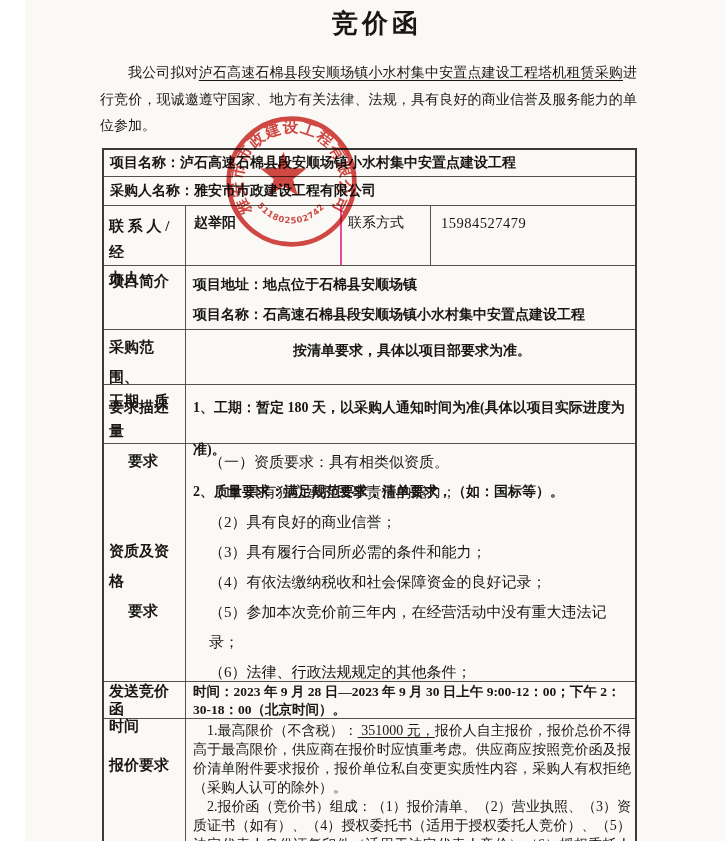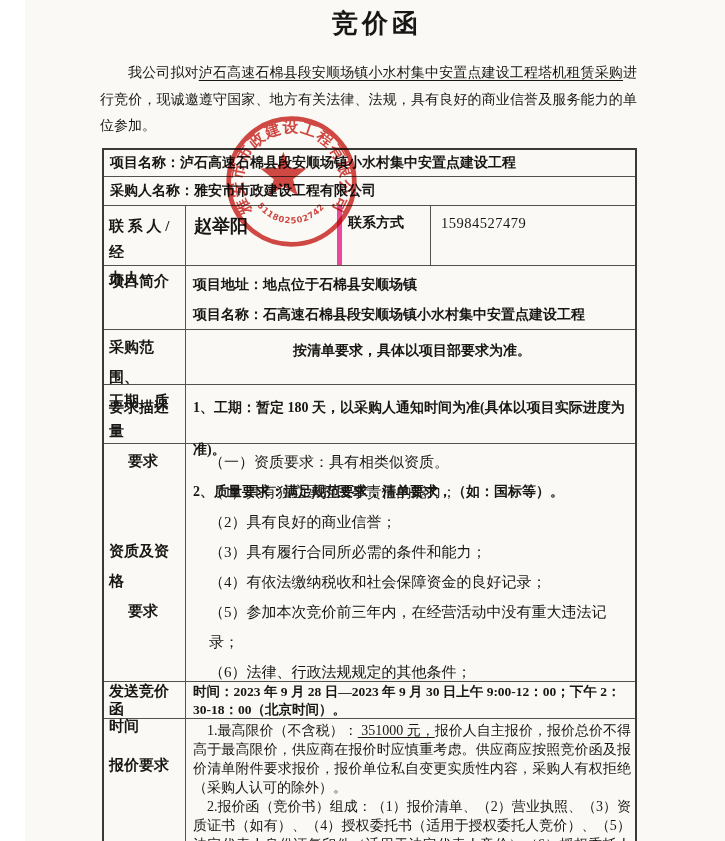--- a/index.html
+++ b/index.html
@@ -31,22 +31,22 @@
   .lbl{
     width:82px;border-right:1px solid #55524c;
     padding:0 2px 0 5px;font-weight:bold;font-size:15px;line-height:30px;
   }
   .cnt{flex:1;padding:0 4px 0 7px;font-size:14px;}
   .b{font-weight:bold;}
   .full{flex:1;padding:0 4px 0 6px;line-height:24px;font-size:14px;font-weight:bold;}
   .r1 .full{line-height:25px;}
   .r2 .full{line-height:28px;}
   
-  .c-name{width:156px;border-right:5px solid #ec4899;padding:8px 4px 0 8px;font-size:18px;font-weight:bold;}
-  .c-mlabel{width:89px;border-right:1px solid #55524c;padding:8px 2px 0 6px;font-size:14px;font-weight:bold;}
+  .c-name{width:156px;border-right:2px solid #ec4899;padding:8px 4px 0 8px;font-size:14px;font-weight:bold;}
+  .c-mlabel{width:89px;border-right:1px solid #55524c;padding:8px 2px 0 6px;font-size:14px;font-weight:normal;}
   .c-phone{flex:1;padding:9px 4px 0 10px;font-size:14.5px;letter-spacing:.5px;}
   .lbl.two{padding-top:7px;line-height:26px;}
   
   .r4 .cnt{padding-top:4px;line-height:30px;font-weight:bold;}
   
   .r5 .lbl{padding-top:2px;}
   .r5 .cnt{padding-top:8px;line-height:26px;font-weight:bold;text-align:center;}
   
   .r6 .lbl{padding-top:1px;}
   .r6 .cnt{padding-top:2px;line-height:42px;font-weight:bold;}

